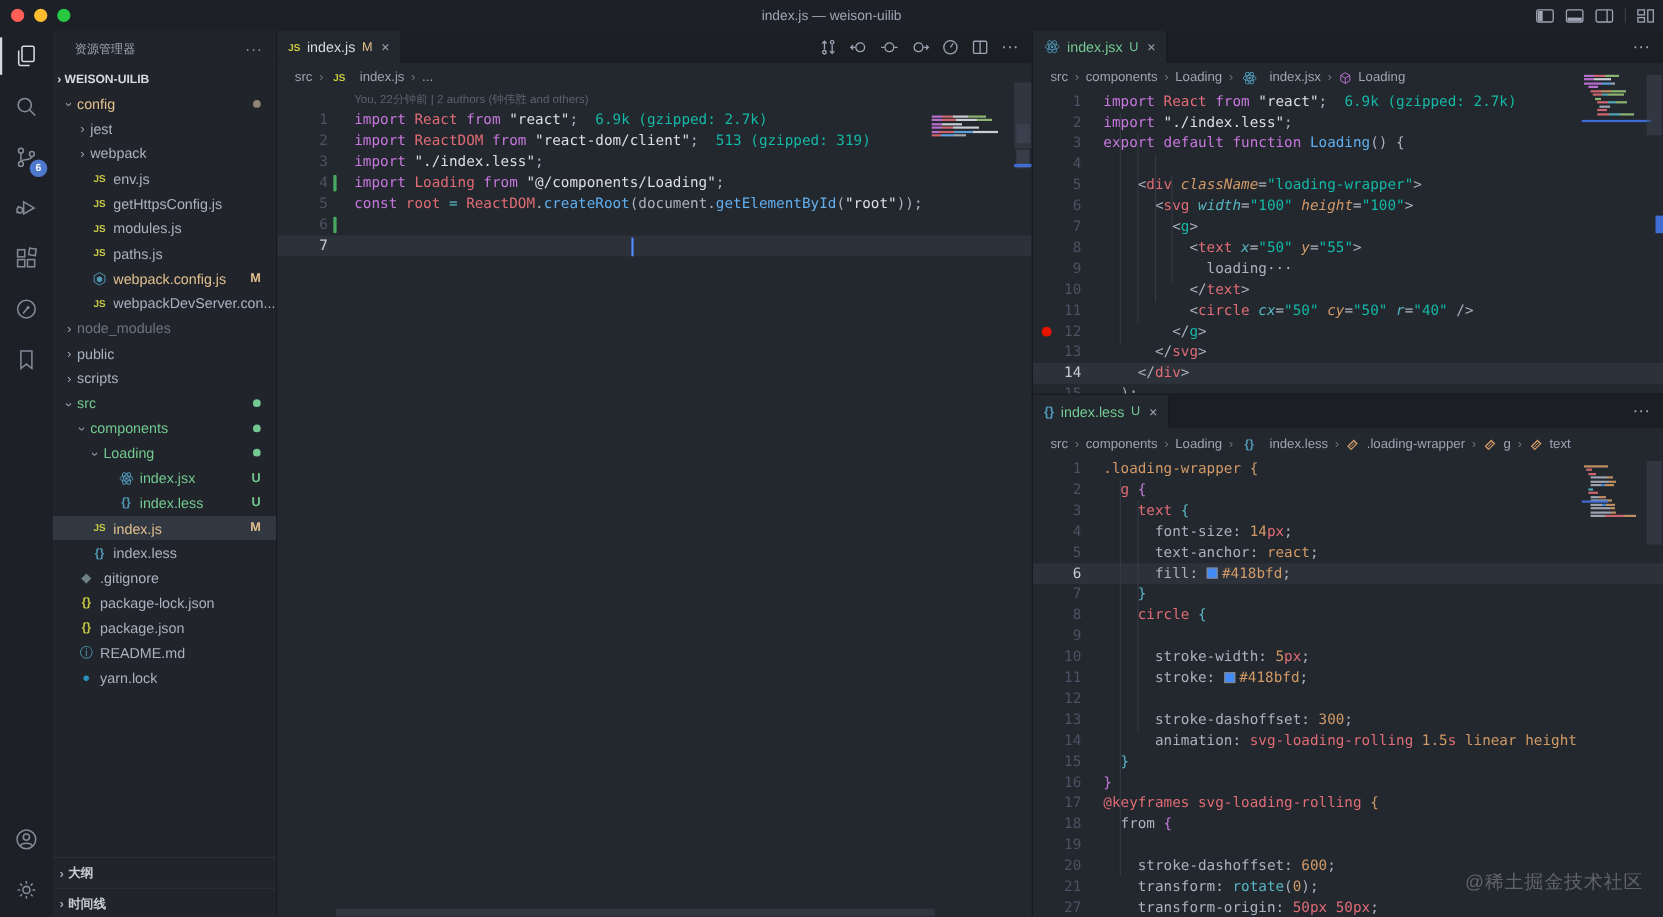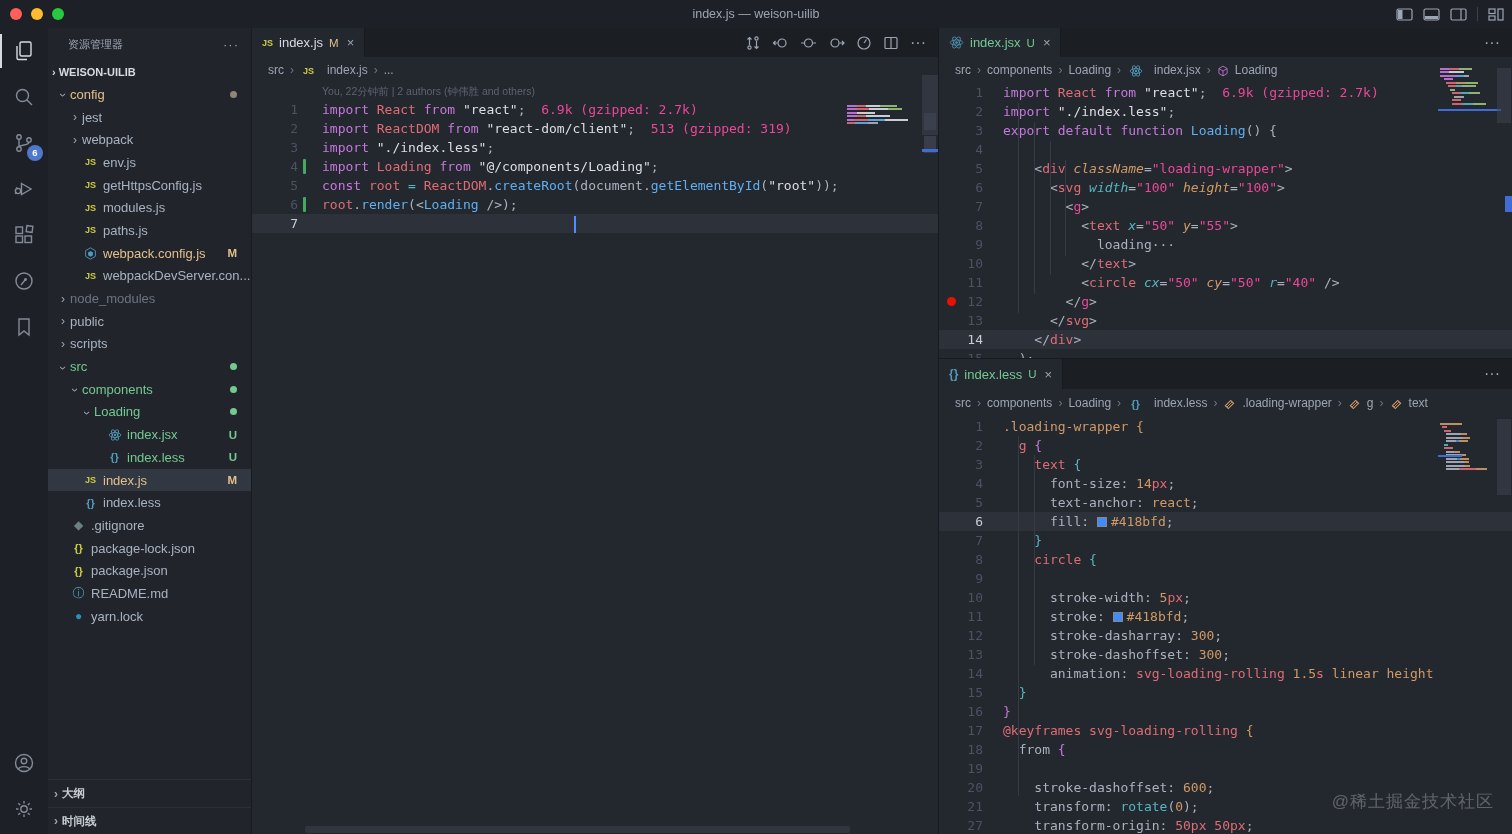--- a/index.html
+++ b/index.html
@@ -73,21 +73,21 @@
   #g-main .gutter { width:70px; padding-right:24px; }
   #g-rtop .gutter, #g-rbot .gutter { width:64px; padding-right:20px; }
   .code-row.current .gutter { color:#c8ccd4; }
   .changebar { position:absolute; right:18px; top:2px; bottom:2px; width:3px; background:#4ebf6b; opacity:.85; border-radius:1px; }
   #g-main .changebar { right:16px; }
   .breakpoint { position:absolute; left:8px; top:5px; width:9px; height:9px; border-radius:50%; background:#e51400; }
   .ltext { flex:1; overflow:hidden; }
   .cursor { position:absolute; width:1.5px; height:17px; background:#528bff; }
 
   .tk-kw{color:#c678dd} .tk-red{color:#e06c75} .tk-blue{color:#61afef}
-  .tk-org{color:#d19a66} .tk-grn{color:#ec4899} .tk-str{color:#dcdfe4}
+  .tk-org{color:#d19a66} .tk-grn{color:#14b8a6} .tk-str{color:#dcdfe4}
   .tk-fg{color:#abb2bf} .tk-teal{color:#56b6c2} .tk-pur{color:#c678dd}
   .tk-gold{color:#d19a66} .tk-attrc{color:#56b6c2;font-style:italic}
   .tk-attro{color:#d19a66;font-style:italic}
   .swatch { display:inline-block; width:10px; height:10px; margin-right:4px; border:1px solid #888; vertical-align:-1px; }
 
   
   .minimap { position:absolute; pointer-events:auto; }
   .mini-line { height:2px; margin:1.5px 6px 1.5px 2px; opacity:.9; }
   .sliderV { position:absolute; background:#3e4451; opacity:.55; }
   .ovr-blue { position:absolute; background:#3f6dd4; }
@@ -422,21 +422,21 @@
         <span>...</span>
       </div>
     <div class="code">
       <div class="codelens">You, 22分钟前 | 2 authors (钟伟胜 and others)</div>
       <div id="main-lines">
           <div class="code-row"><div class="gutter">1</div><div class="ltext"><span class="tk-kw">import </span><span class="tk-red">React </span><span class="tk-kw">from </span><span class="tk-str">"react"</span><span class="tk-fg">;</span><span class="tk-grn">  6.9k (gzipped: 2.7k)</span></div></div>
           <div class="code-row"><div class="gutter">2</div><div class="ltext"><span class="tk-kw">import </span><span class="tk-red">ReactDOM </span><span class="tk-kw">from </span><span class="tk-str">"react-dom/client"</span><span class="tk-fg">;</span><span class="tk-grn">  513 (gzipped: 319)</span></div></div>
           <div class="code-row"><div class="gutter">3</div><div class="ltext"><span class="tk-kw">import </span><span class="tk-str">"./index.less"</span><span class="tk-fg">;</span></div></div>
           <div class="code-row"><div class="gutter"><div class="changebar"></div>4</div><div class="ltext"><span class="tk-kw">import </span><span class="tk-red">Loading </span><span class="tk-kw">from </span><span class="tk-str">"@/components/Loading"</span><span class="tk-fg">;</span></div></div>
           <div class="code-row"><div class="gutter">5</div><div class="ltext"><span class="tk-kw">const </span><span class="tk-red">root </span><span class="tk-teal">= </span><span class="tk-red">ReactDOM</span><span class="tk-fg">.</span><span class="tk-blue">createRoot</span><span class="tk-fg">(</span><span class="tk-fg">document</span><span class="tk-fg">.</span><span class="tk-blue">getElementById</span><span class="tk-fg">(</span><span class="tk-str">"root"</span><span class="tk-fg">));</span></div></div>
-          <div class="code-row"><div class="gutter"><div class="changebar"></div>6</div><div class="ltext"><span class="tk-red">root</span><span class="tk-fg">.</span><span class="tk-blue">render</span><span class="tk-fg">(&lt;</span><span class="tk-blue">Loading </span><span class="tk-fg">/&gt;);</span></div></div>
+          <div class="code-row"><div class="gutter"><div class="changebar"></div>6</div></div>
           <div class="code-row current"><div class="gutter">7</div><div class="ltext"></div></div>
         </div>
       <div class="cursor" style="left:322px; top:133px;"></div>
     </div>
 
     <div class="minimap" style="left:593px; top:75px; width:77px;">
       <div class="mini-line" style="background:linear-gradient(90deg,#c678dd 0 14%,#e06c75 14% 28%,#dcdfe4 28% 48%,#98c379 48% 72%,transparent 72%)"></div>
       <div class="mini-line" style="background:linear-gradient(90deg,#c678dd 0 14%,#e06c75 14% 32%,#dcdfe4 32% 60%,#98c379 60% 80%,transparent 80%)"></div>
       <div class="mini-line" style="background:linear-gradient(90deg,#c678dd 0 14%,#dcdfe4 14% 40%,transparent 40%)"></div>
       <div class="mini-line" style="background:linear-gradient(90deg,#c678dd 0 14%,#e06c75 14% 28%,#dcdfe4 28% 62%,transparent 62%)"></div>
@@ -594,21 +594,21 @@
           <div class="code-row"><div class="gutter">2</div><div class="ltext"><span class="tk-red">  g </span><span class="tk-pur">{</span></div></div>
           <div class="code-row"><div class="gutter">3</div><div class="ltext"><span class="tk-red">    text </span><span class="tk-teal">{</span></div></div>
           <div class="code-row"><div class="gutter">4</div><div class="ltext"><span class="tk-fg">      font-size: </span><span class="tk-org">14</span><span class="tk-red">px</span><span class="tk-fg">;</span></div></div>
           <div class="code-row"><div class="gutter">5</div><div class="ltext"><span class="tk-fg">      text-anchor: </span><span class="tk-org">react</span><span class="tk-fg">;</span></div></div>
           <div class="code-row current"><div class="gutter">6</div><div class="ltext"><span class="tk-fg">      fill: </span><span class="swatch" style="background: rgb(65, 139, 253);"></span><span class="tk-org">#418bfd</span><span class="tk-fg">;</span></div></div>
           <div class="code-row"><div class="gutter">7</div><div class="ltext"><span class="tk-teal">    }</span></div></div>
           <div class="code-row"><div class="gutter">8</div><div class="ltext"><span class="tk-red">    circle </span><span class="tk-teal">{</span></div></div>
           <div class="code-row"><div class="gutter">9</div></div>
           <div class="code-row"><div class="gutter">10</div><div class="ltext"><span class="tk-fg">      stroke-width: </span><span class="tk-org">5</span><span class="tk-red">px</span><span class="tk-fg">;</span></div></div>
           <div class="code-row"><div class="gutter">11</div><div class="ltext"><span class="tk-fg">      stroke: </span><span class="swatch" style="background: rgb(65, 139, 253);"></span><span class="tk-org">#418bfd</span><span class="tk-fg">;</span></div></div>
-          <div class="code-row"><div class="gutter">12</div><div class="ltext"><span class="tk-fg">      stroke-dasharray: </span><span class="tk-org">300</span><span class="tk-fg">;</span></div></div>
+          <div class="code-row"><div class="gutter">12</div></div>
           <div class="code-row"><div class="gutter">13</div><div class="ltext"><span class="tk-fg">      stroke-dashoffset: </span><span class="tk-org">300</span><span class="tk-fg">;</span></div></div>
           <div class="code-row"><div class="gutter">14</div><div class="ltext"><span class="tk-fg">      animation: </span><span class="tk-red">svg-loading-rolling </span><span class="tk-org">1.5</span><span class="tk-red">s </span><span class="tk-org">linear </span><span class="tk-org">height</span></div></div>
           <div class="code-row"><div class="gutter">15</div><div class="ltext"><span class="tk-teal">  }</span></div></div>
           <div class="code-row"><div class="gutter">16</div><div class="ltext"><span class="tk-pur">}</span></div></div>
           <div class="code-row"><div class="gutter">17</div><div class="ltext"><span class="tk-red">@keyframes svg-loading-rolling </span><span class="tk-gold">{</span></div></div>
           <div class="code-row"><div class="gutter">18</div><div class="ltext"><span class="tk-fg">  from </span><span class="tk-pur">{</span></div></div>
           <div class="code-row"><div class="gutter">19</div></div>
           <div class="code-row"><div class="gutter">20</div><div class="ltext"><span class="tk-fg">    stroke-dashoffset: </span><span class="tk-org">600</span><span class="tk-fg">;</span></div></div>
           <div class="code-row"><div class="gutter">21</div><div class="ltext"><span class="tk-fg">    transform: </span><span class="tk-teal">rotate</span><span class="tk-fg">(</span><span class="tk-org">0</span><span class="tk-fg">);</span></div></div>
           <div class="code-row"><div class="gutter">27</div><div class="ltext"><span class="tk-fg">    transform-origin: </span><span class="tk-red">50px 50px</span><span class="tk-fg">;</span></div></div>

